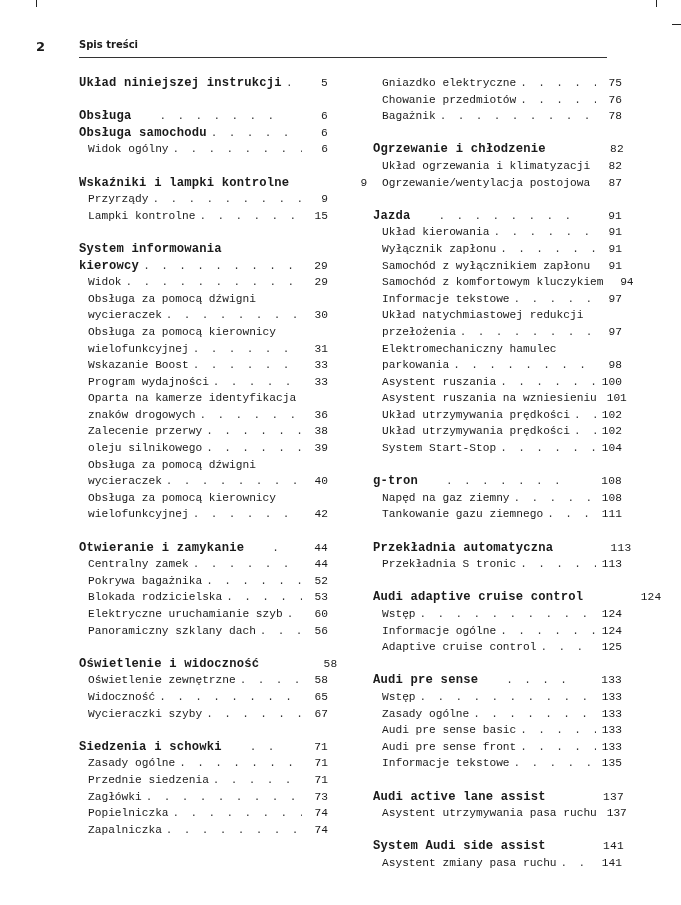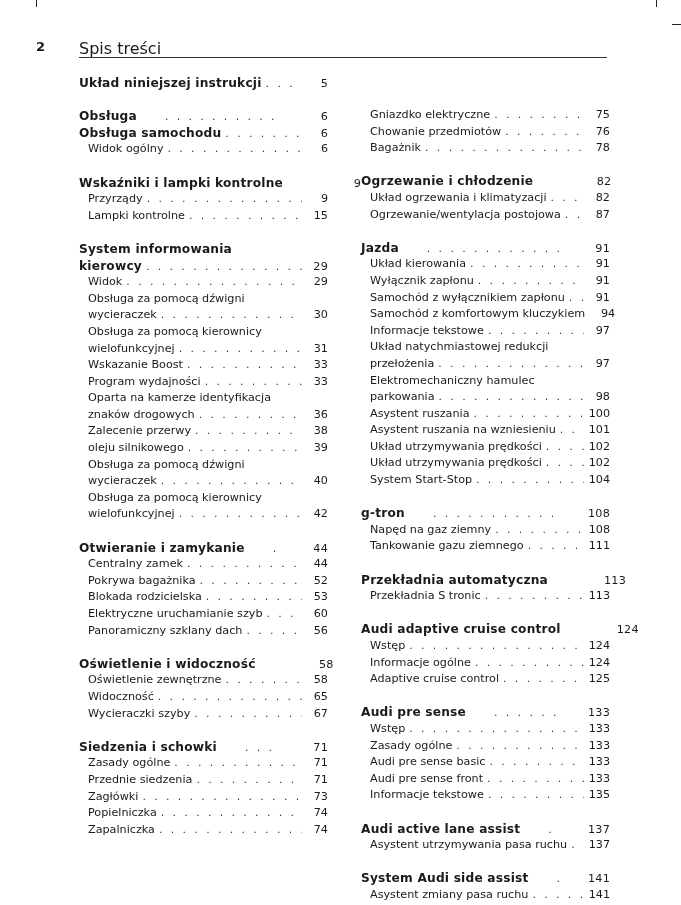--- a/index.html
+++ b/index.html
@@ -1,25 +1,25 @@
 <!DOCTYPE html>
 <html><head>
 <meta charset="utf-8">
 <style>
   html, body { margin:0; padding:0; background:#fff; }
   body { width:681px; height:905px; position:relative; overflow:hidden;
          font-family:"DejaVu Sans", "Liberation Sans", sans-serif; color:#1a1a1a; }
   .crop { position:absolute; background:#222; }
   .header { position:absolute; left:0; top:36px; width:681px; height:24px; }
   .page-num { position:absolute; left:36px; top:3px; font-size:13px; font-weight:bold; }
-  .page-title { position:absolute; left:79px; top:3px; font-size:16px; font-weight:normal; }
+  .page-title { position:absolute; left:79px; top:3px; font-size:10px; font-weight:bold; }
   .rule { position:absolute; left:79px; top:21px; width:528px; height:1px; background:#333; }
-  .col { position:absolute; top:75px; width:249px; }
+  .col { position:absolute; top:75px; width:249px;font-family:Liberation Mono, monospace; }
   .col.left { left:79px; }
-  .col.right { left:361px;margin-top:32px; }
+  .col.right { left:373px; }
   .entry { position:relative; height:16.6px; line-height:16.6px; font-size:11.2px; white-space:nowrap; }
   .entry.sub { padding-left:9px; }
   .entry.head { font-weight:bold; font-size:12.2px; letter-spacing:0.2px; }
   .entry.gap { margin-top:16.6px;gap:24px; }
   .row { display:flex; align-items:baseline; }
   .label { flex:0 0 auto; }
   .dots { flex:1 1 auto; overflow:hidden; margin:0 4px; color:#333; letter-spacing:2.4px; font-weight:normal; font-size:11px; }
   .dots::before { content:". . . . . . . . . . . . . . . . . . . . . . . . . . . . . . . . . . . . . . . . . . . . . . . . . . . ."; }
   .pg { flex:0 0 auto; text-align:right; min-width:22px; font-weight:normal; font-size:11.2px; }
 </style>

